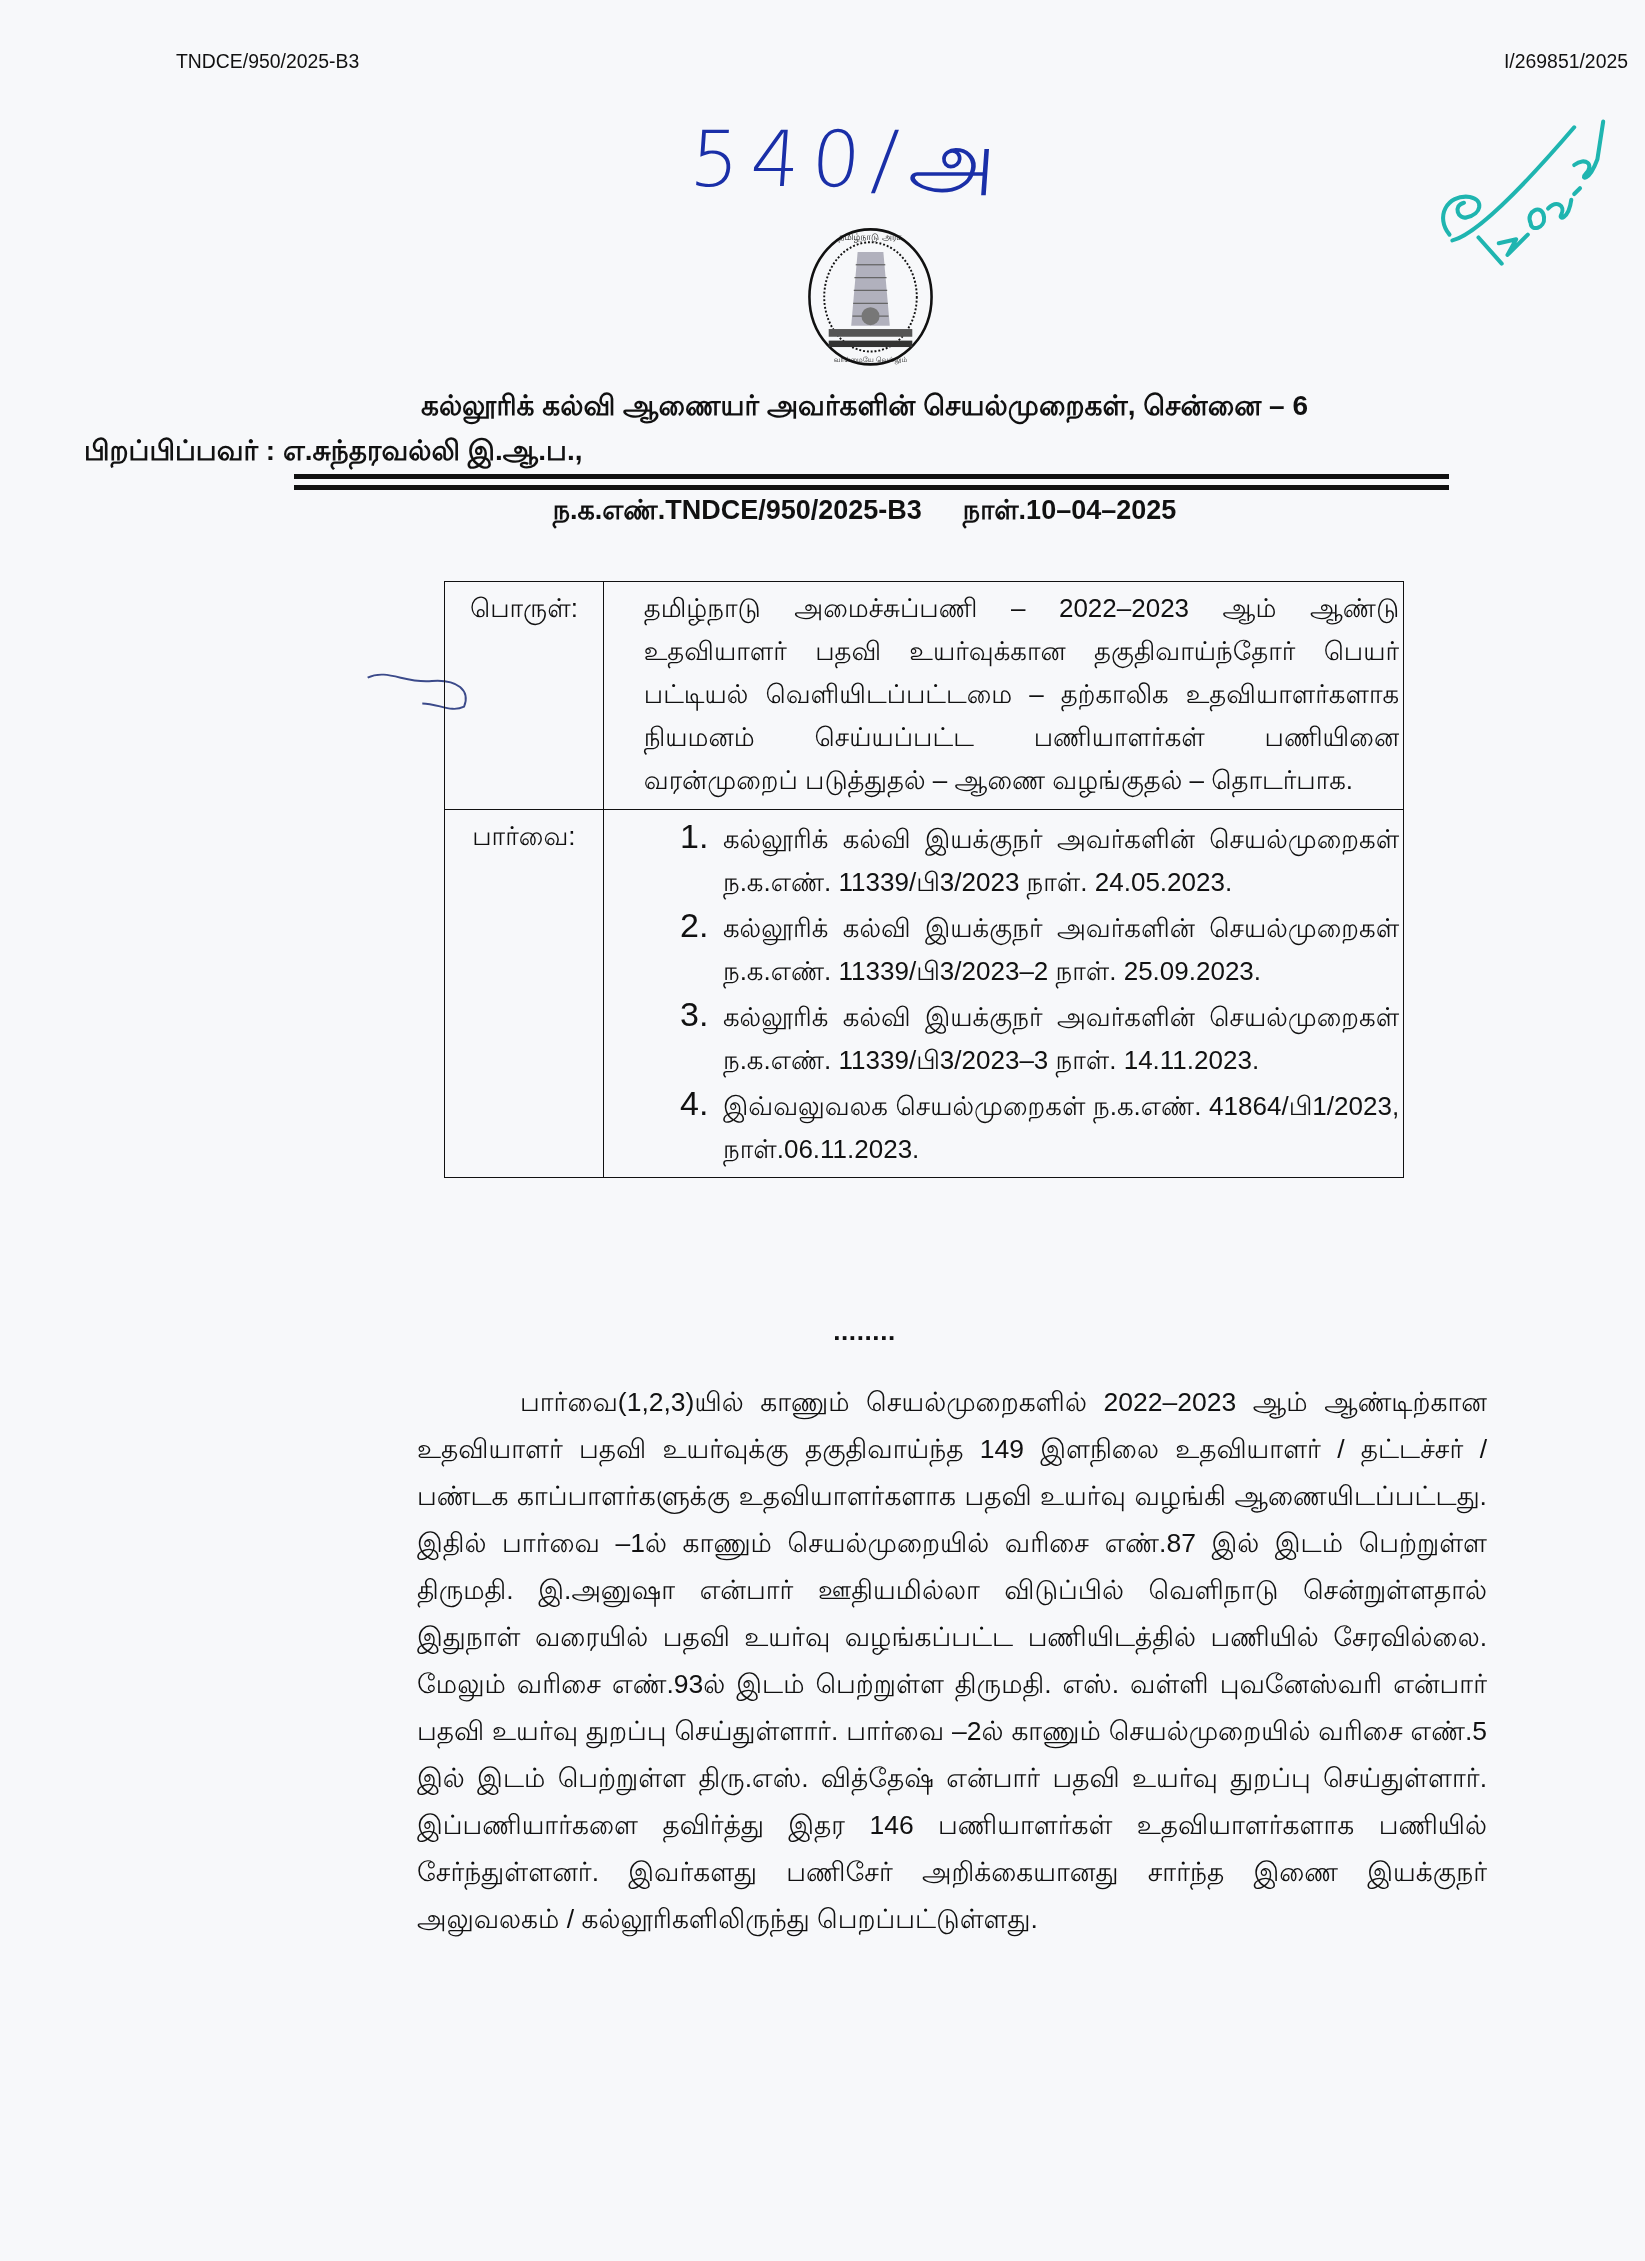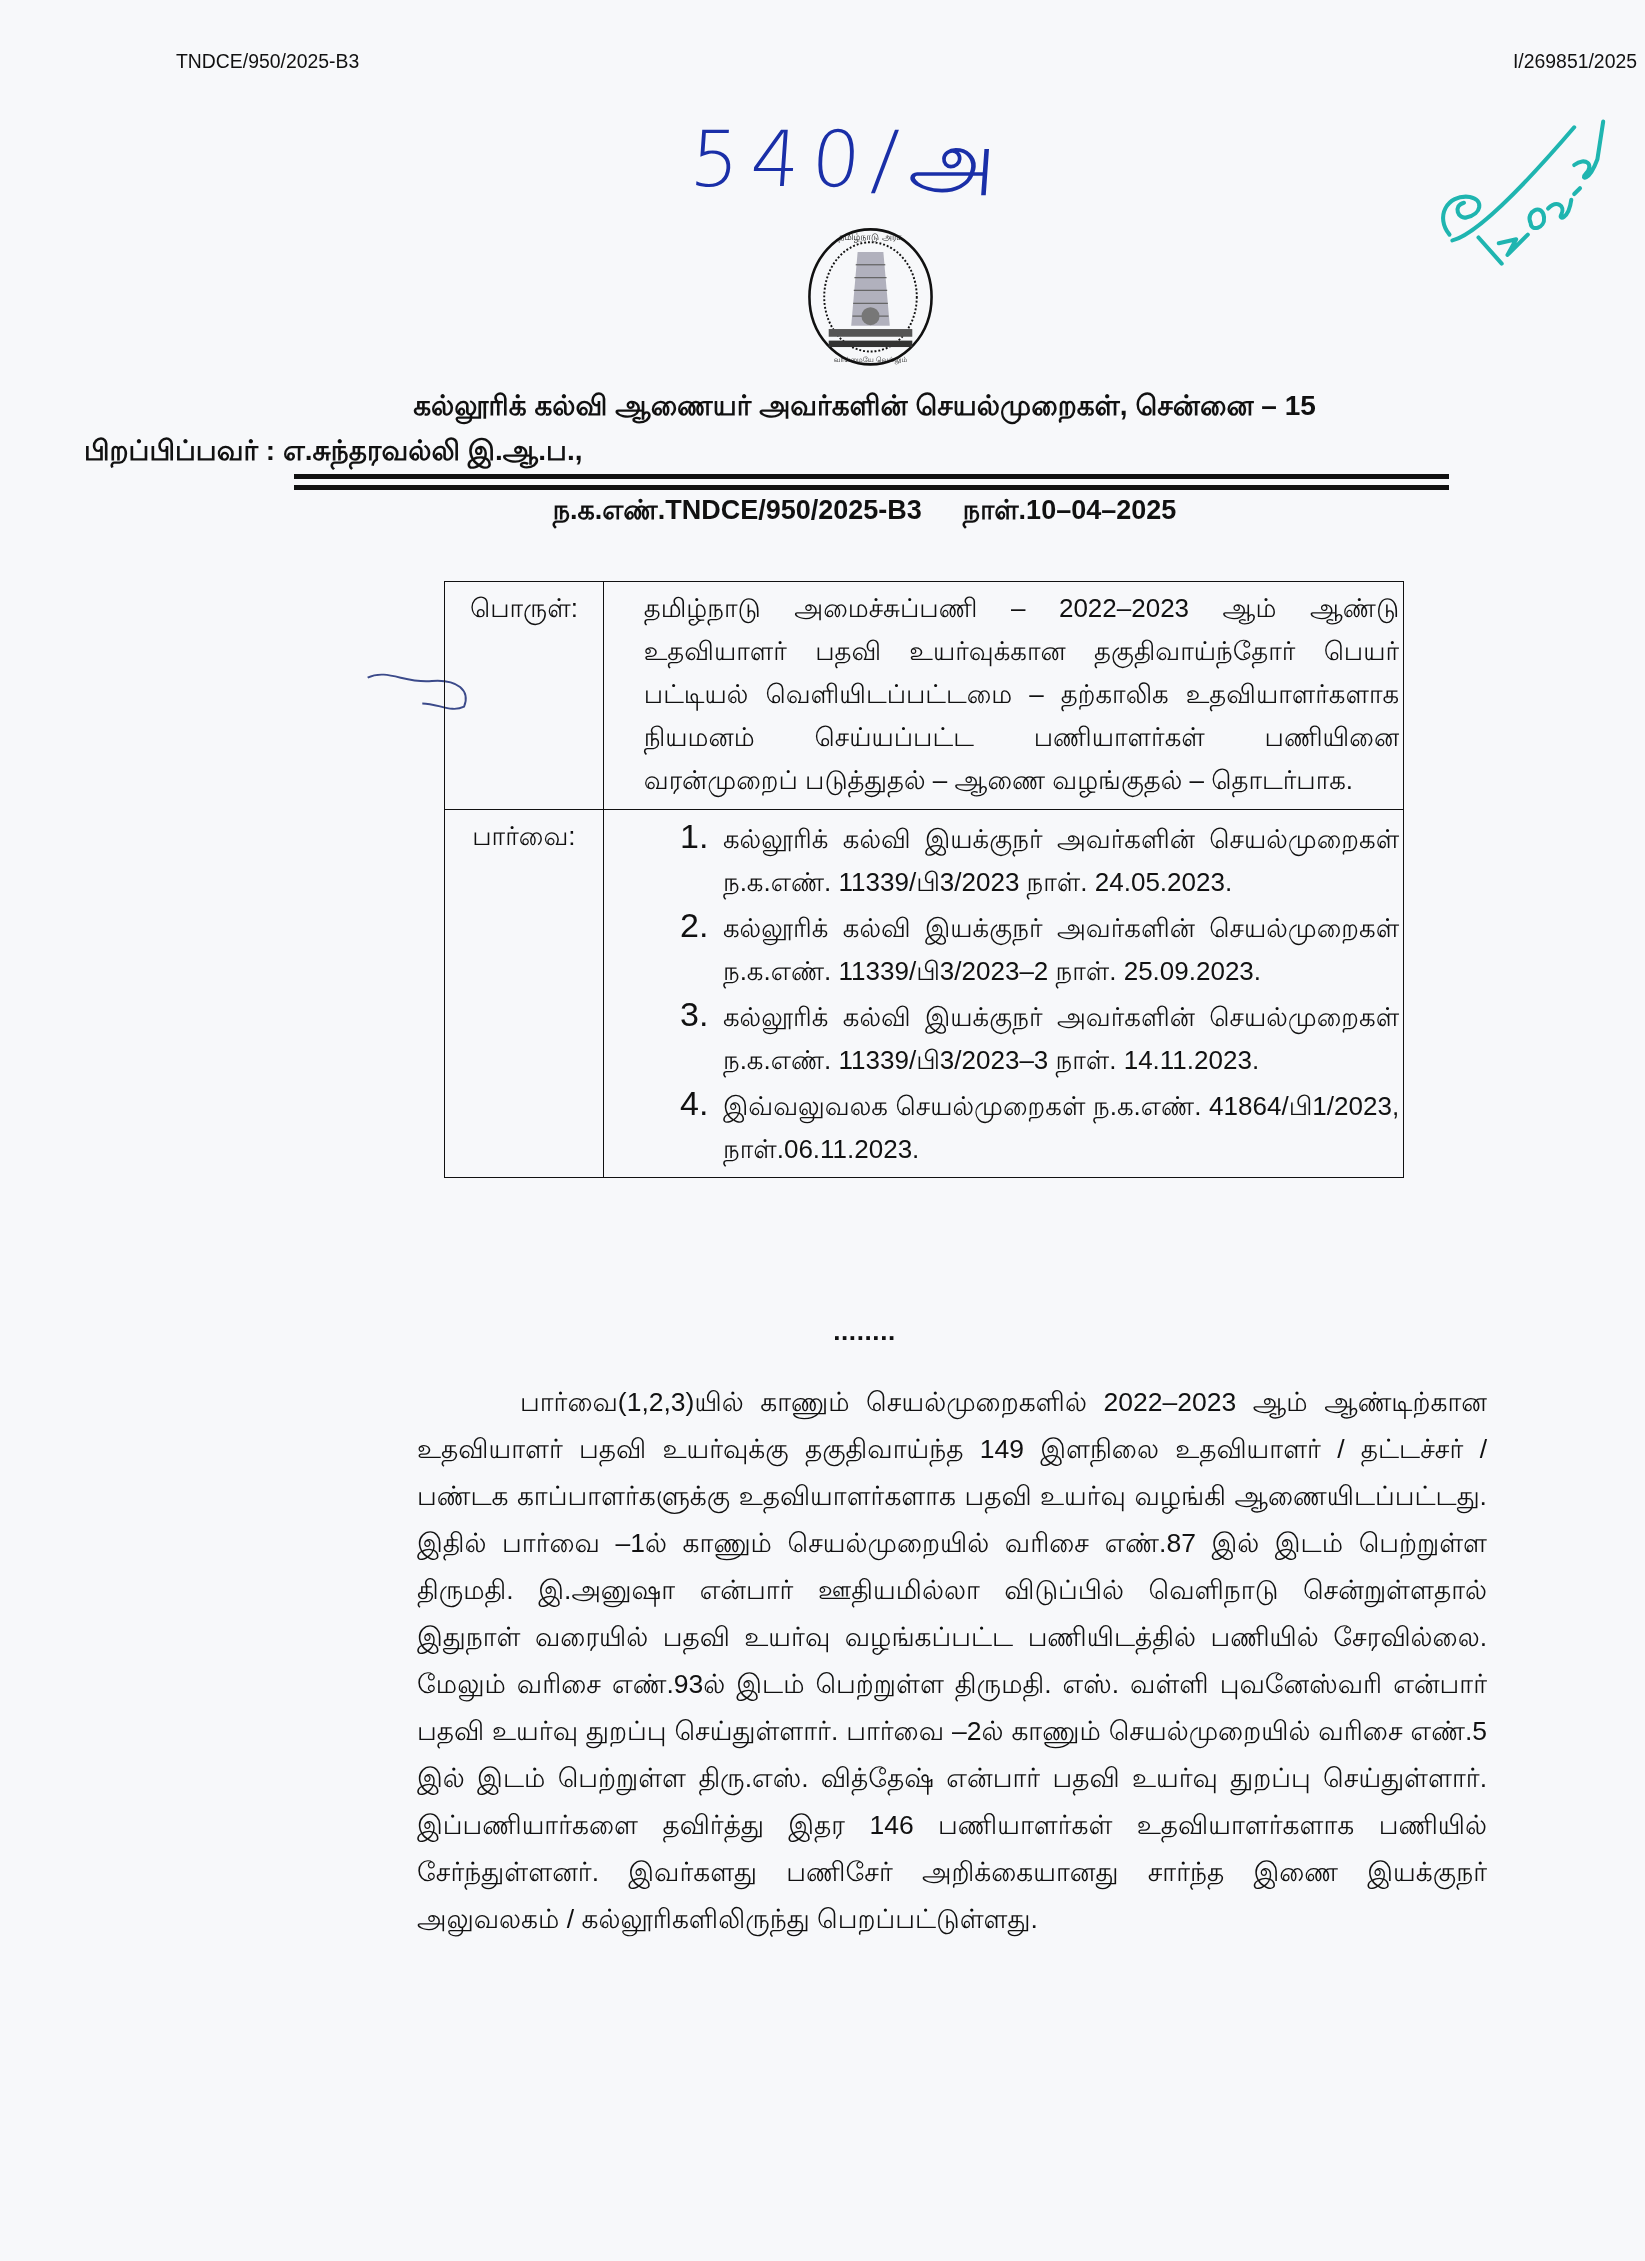--- a/index.html
+++ b/index.html
@@ -2,21 +2,21 @@
 <html style="font-size:10.3px"><head>
 <meta charset="utf-8">
 <style>
   html, body { margin: 0; padding: 0; background: #f7f8fa; }
   body {
     width: 1645px; height: 2261px; position: relative; overflow: hidden;
     font-family: "Liberation Sans", "DejaVu Sans", sans-serif; color: #111;
   }
   .ref { position: absolute; top: 50px; font-size: 19.4px; letter-spacing: 0px; }
   .ref-left { left: 132px; margin-left: 44px; }
-  .ref-right { right: 8px; }
+  .ref-right { right: 17px; }
 
   .hand-number {
     position: absolute; left: 690px; top: 115px; font-size: 77px; color: #1a2fa8;
     font-family: "DejaVu Sans", sans-serif; font-weight: 300; letter-spacing: 11.6px;
     transform: skewX(-4deg);
   }
   .hand-sign {
     position: absolute; left: 1406px; top: 97px; width: 232px; height: 194px;
   }
   .margin-mark { position: absolute; left: 361px; top: 652px; width: 129px; height: 90px; }
@@ -97,21 +97,21 @@
       <line x1="78" y1="120" x2="132" y2="120"></line>
     <line x1="77" y1="140" x2="133" y2="140"></line>
   </g>
   <rect x="40" y="160" width="130" height="12" fill="#555"></rect>
   <rect x="40" y="178" width="130" height="10" fill="#333"></rect>
   <circle cx="105" cy="140" r="14" fill="#777"></circle>
   <text x="105" y="22" font-size="14" text-anchor="middle" font-family="DejaVu Sans, sans-serif" fill="#111">தமிழ்நாடு அரசு</text>
   <text x="105" y="212" font-size="11" text-anchor="middle" font-family="DejaVu Sans, sans-serif" fill="#111">வாய்மையே வெல்லும்</text>
 </svg>
 
-<div class="header-title">கல்லூரிக் கல்வி  ஆணையர் அவர்களின் செயல்முறைகள், சென்னை – 15</div>
+<div class="header-title">கல்லூரிக் கல்வி  ஆணையர் அவர்களின் செயல்முறைகள், சென்னை – 6</div>
 <div class="header-issuer">பிறப்பிப்பவர் : எ.சுந்தரவல்லி இ.ஆ.ப.,</div>
 <div class="double-rule rule-1"></div>
 <div class="double-rule rule-2"></div>
 
 <div class="refline">
   <span>ந.க.எண்.TNDCE/950/2025-B3</span><span>நாள்.10–04–2025</span>
 </div>
 
 <table class="meta">
   <tbody>

